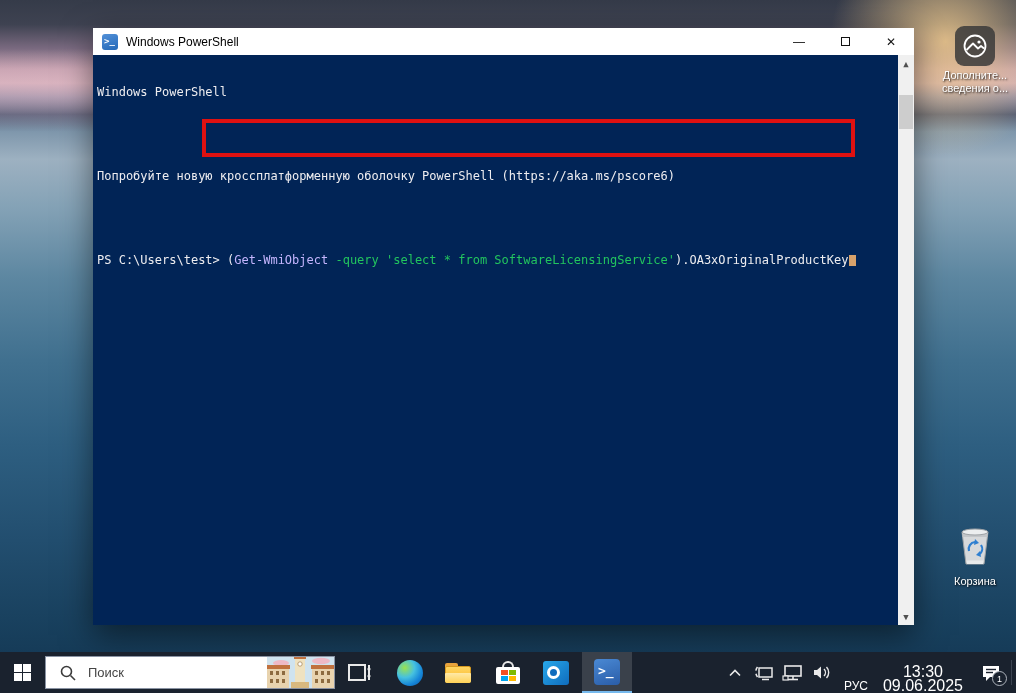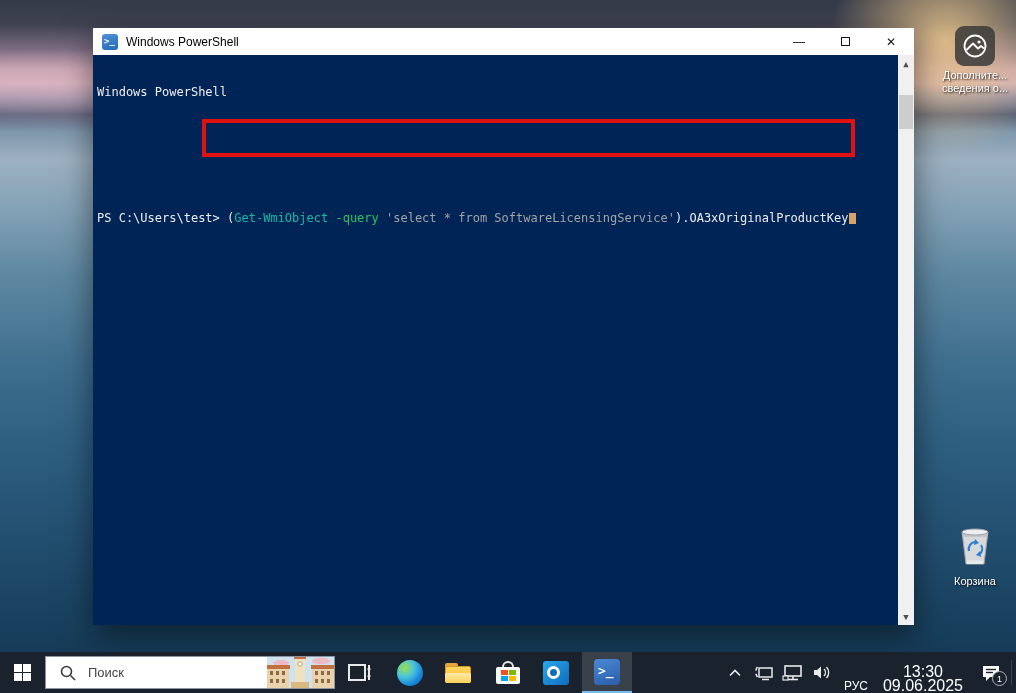--- a/index.html
+++ b/index.html
@@ -53,23 +53,23 @@
     font-size:12px; color:#111; }
   .win-btn.max span { display:block; width:9px; height:9px; border:1px solid #111; }
 
   .console {
     position:absolute; left:0; top:27px; right:0; bottom:0;
     background:#012456; color:#eeedf0;
     font:12px/14px "DejaVu Sans Mono", monospace;
     padding:2px 0 0 4px; white-space:pre; overflow:hidden;
   }
   .c-line { height:14px; }
-  .tok-cmdlet { color:#14b8a6; }
+  .tok-cmdlet { color:#c4b5fd; }
   .tok-param  { color:#22c55e; }
-  .tok-string { color:#a3a3a3; }
+  .tok-string { color:#22c55e; }
   .cursor { display:inline-block; width:7px; height:11px; background:#d7a26b;
     vertical-align:-2px; margin-left:1px; }
 
   .red-box {
     position:absolute; left:109px; top:64px; width:653px; height:38px;
     border:4px solid #df1111; pointer-events:none;
   }
 
   .scrollbar {
     position:absolute; right:0; top:0; bottom:0; width:16px; background:#f0f0f0;
@@ -187,20 +187,21 @@
         <div class="win-btn max">
             <span></span>
           </div>
         <div class="win-btn">✕</div>
       </div>
     </div>
 
     <div class="console">
       <div class="c-line">Windows PowerShell</div>
       <div class="c-line"></div>
+      <div class="c-line">Попробуйте новую кроссплатформенную оболочку PowerShell (https://aka.ms/pscore6)</div>
       <div class="c-line"></div>
       <div class="c-line"><span>PS C:\Users\test&gt; </span><span>(</span><span class="tok-cmdlet">Get-WmiObject</span><span class="tok-param"> -query </span><span class="tok-string">'select * from SoftwareLicensingService'</span><span>).OA3xOriginalProductKey</span><span class="cursor"></span></div>
 
       <div class="red-box"></div>
 
       <div class="scrollbar">
         <div class="sb-arrow">▲</div>
         <div class="sb-thumb"></div>
         <div class="sb-arrow down">▼</div>
       </div>

